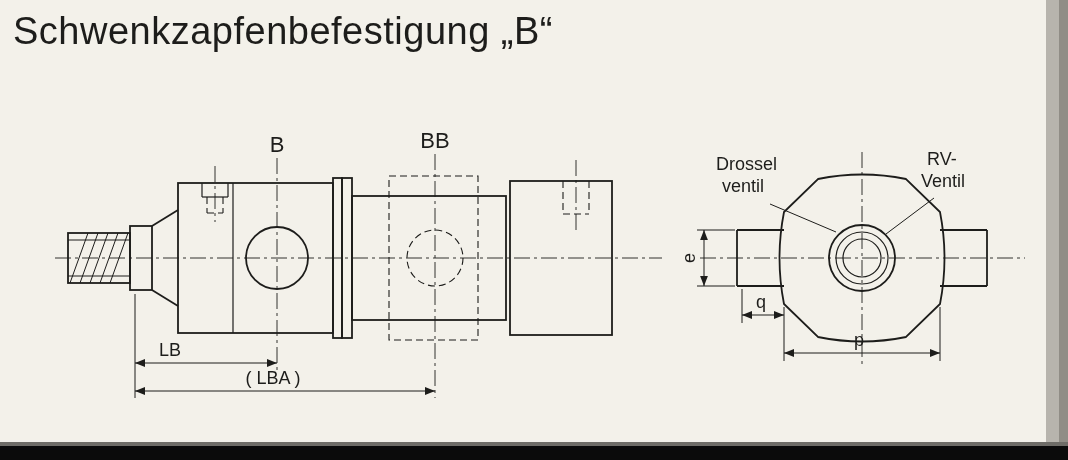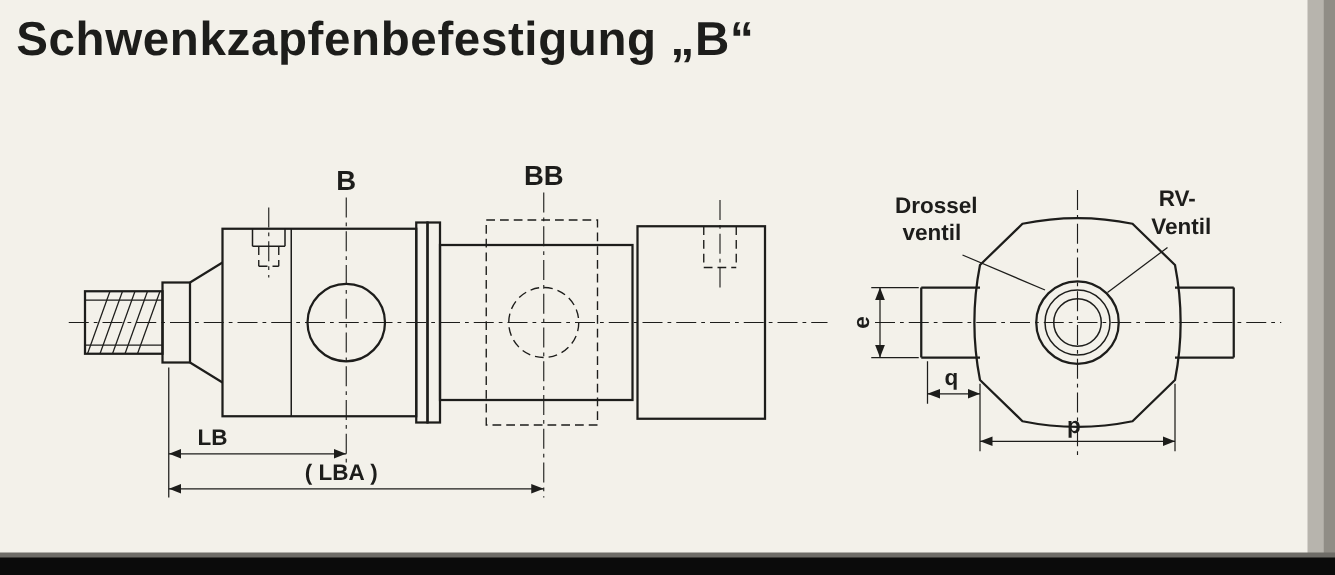--- a/index.html
+++ b/index.html
@@ -2,21 +2,20 @@
 <html style="--background: #f3f1ea; --line: #1d1d1b; --scan-edge: #b7b4ad; --scan-edge-dark: #908d86; --scan-bottom-fade: #6e6c67; --scan-bottom: #0b0b0b;"><head>
 <meta charset="utf-8">
 <style>
   html,body { margin:0; padding:0; background:#ffffff; }
   .page {
     position:relative;
     width:1068px; height:460px;
     background: var(--background, #f3f1ea);
     font-family: "Liberation Sans", sans-serif;
     overflow:hidden;
-    font-weight:bold;
   }
   svg { display:block; }
   
   .ol   { fill:none; stroke: var(--line,#1d1d1b); stroke-width:1.8; stroke-linejoin:miter; }
   .med  { fill:none; stroke: var(--line,#1d1d1b); stroke-width:1.2; }
   .thin { fill:none; stroke: var(--line,#1d1d1b); stroke-width:1; }
   .cl   { fill:none; stroke: var(--line,#1d1d1b); stroke-width:0.9; stroke-dasharray:16 4 3 4; }
   .hid  { fill:none; stroke: var(--line,#1d1d1b); stroke-width:1.1; stroke-dasharray:7 4; }
   .dim  { fill:none; stroke: var(--line,#1d1d1b); stroke-width:1; }
   .arrfill { fill: var(--line,#1d1d1b); }

